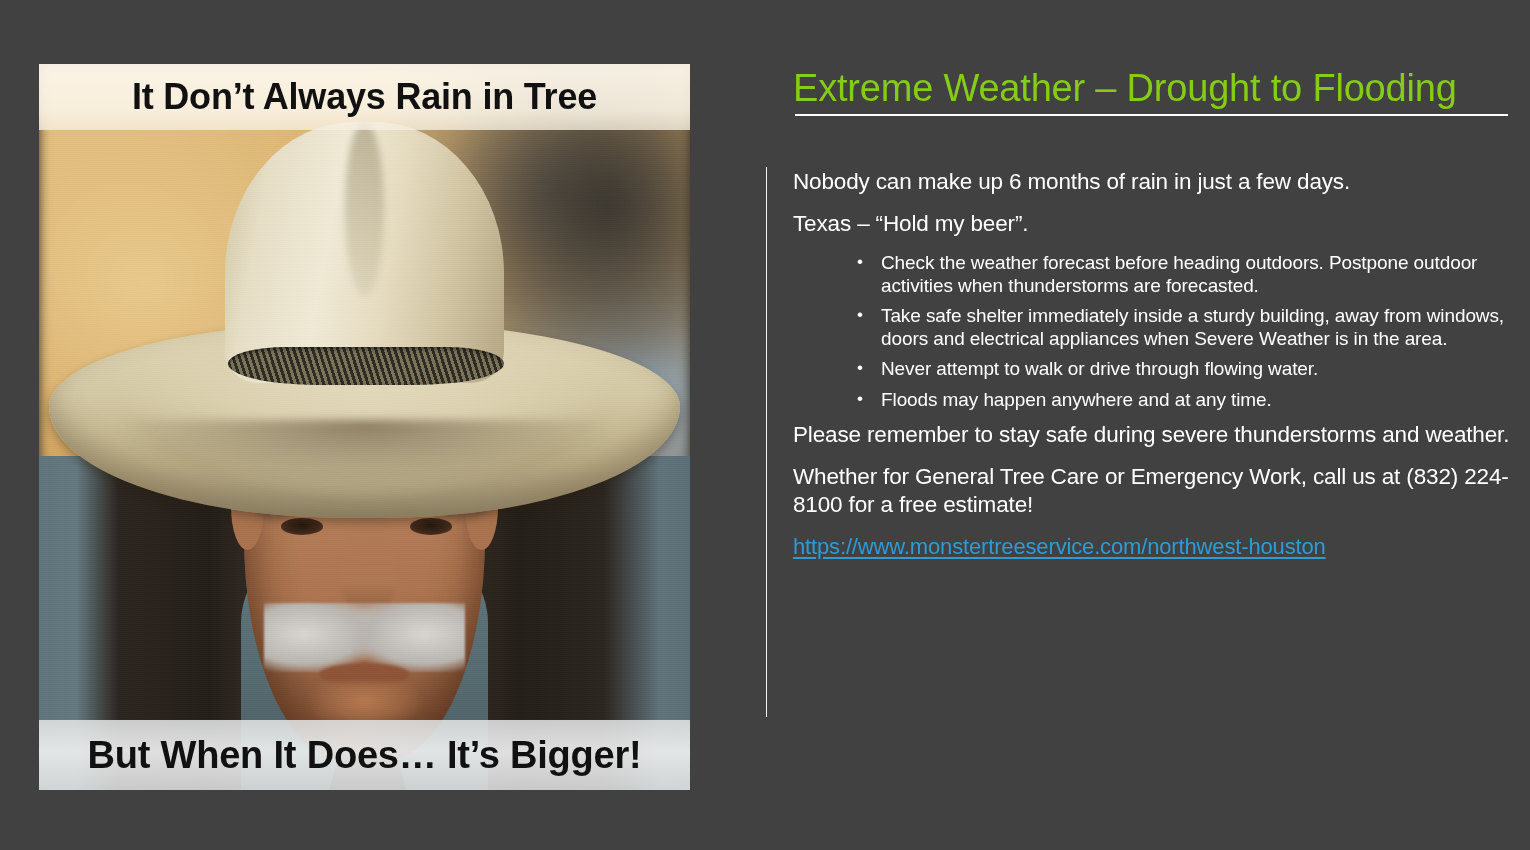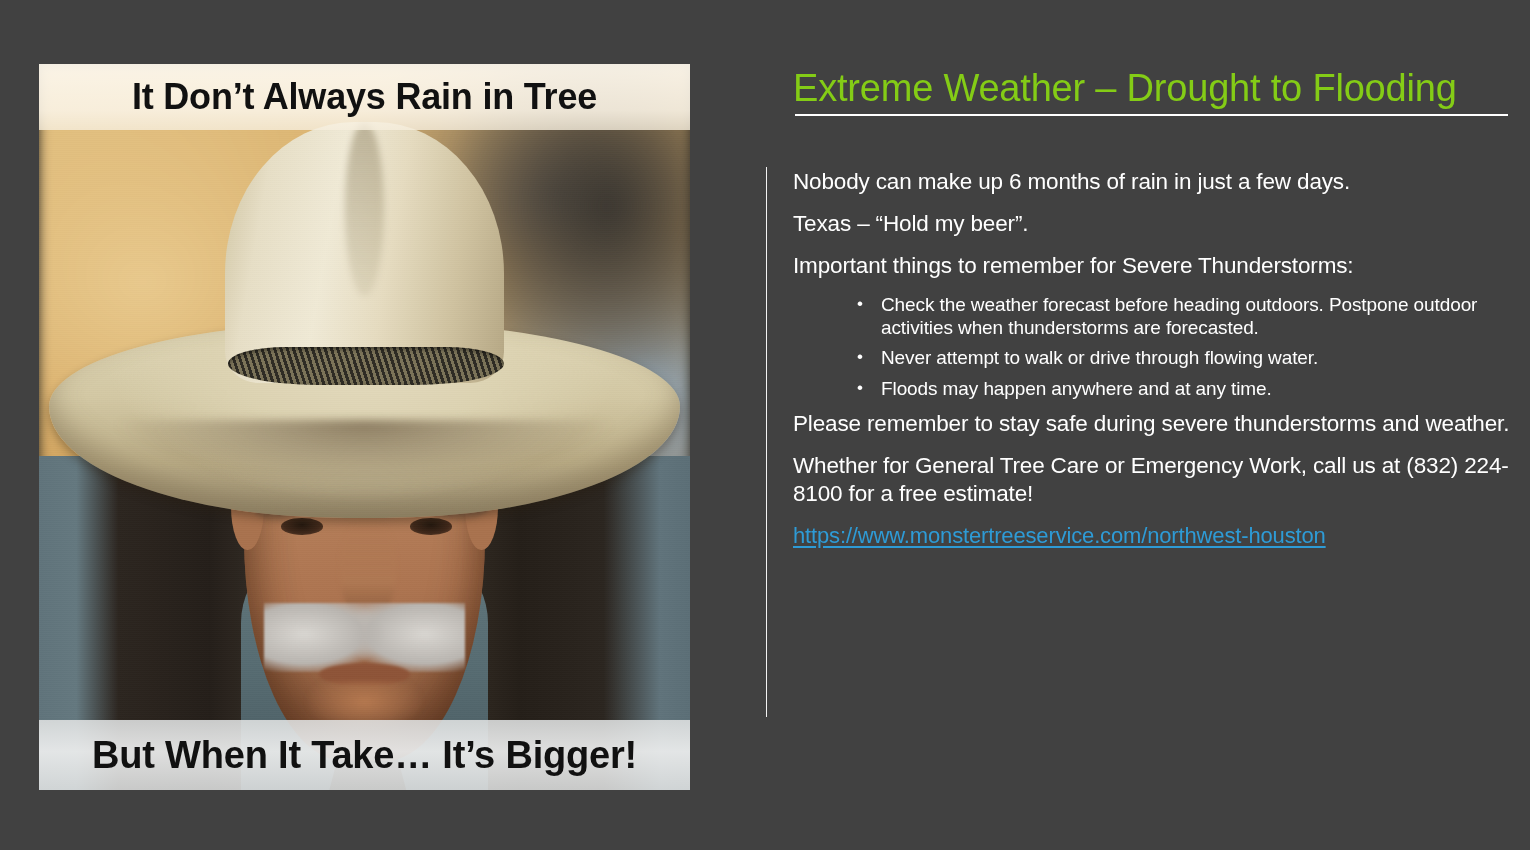--- a/index.html
+++ b/index.html
@@ -401,35 +401,35 @@
       <div class="hat-brim"></div>
       <div class="hat-crown"></div>
       <div class="hat-crease"></div>
       <div class="hat-band"></div>
       <div class="hat-brim-shadow"></div>
 
       <div class="photo-grain"></div>
     </div>
 
     <div class="caption caption-top">It Don’t Always Rain in Tree</div>
-    <div class="caption caption-bottom">But When It Take… It’s Bigger!</div>
+    <div class="caption caption-bottom">But When It Does… It’s Bigger!</div>
   </div>
 
   <div class="title">Extreme Weather – Drought to Flooding</div>
   <div class="title-rule"></div>
 
   <div class="vrule"></div>
 
   <div class="body">
     <p class="p1">Nobody can make up 6 months of rain in just a few days.</p>
     <p class="p1">Texas – “Hold my beer”.</p>
-    <p class="p1">Important things to remember for Severe Thunderstorms:</p>
 
     <ul class="bullets">
       <li>Check the weather forecast before heading outdoors. Postpone outdoor activities when thunderstorms are forecasted.</li>
+      <li>Take safe shelter immediately inside a sturdy building, away from windows, doors and electrical appliances when Severe Weather is  in the area.</li>
       <li>Never attempt to walk or drive through flowing water.</li>
       <li>Floods may happen anywhere and at any time.</li>
     </ul>
 
     <p class="closing">Please remember to stay safe during severe thunderstorms and weather.</p>
     <p class="closing">Whether for General Tree Care or Emergency Work, call us at (832) 224-8100 for a free estimate!</p>
 
     <a class="link">https://www.monstertreeservice.com/northwest-houston</a>
   </div>
 

